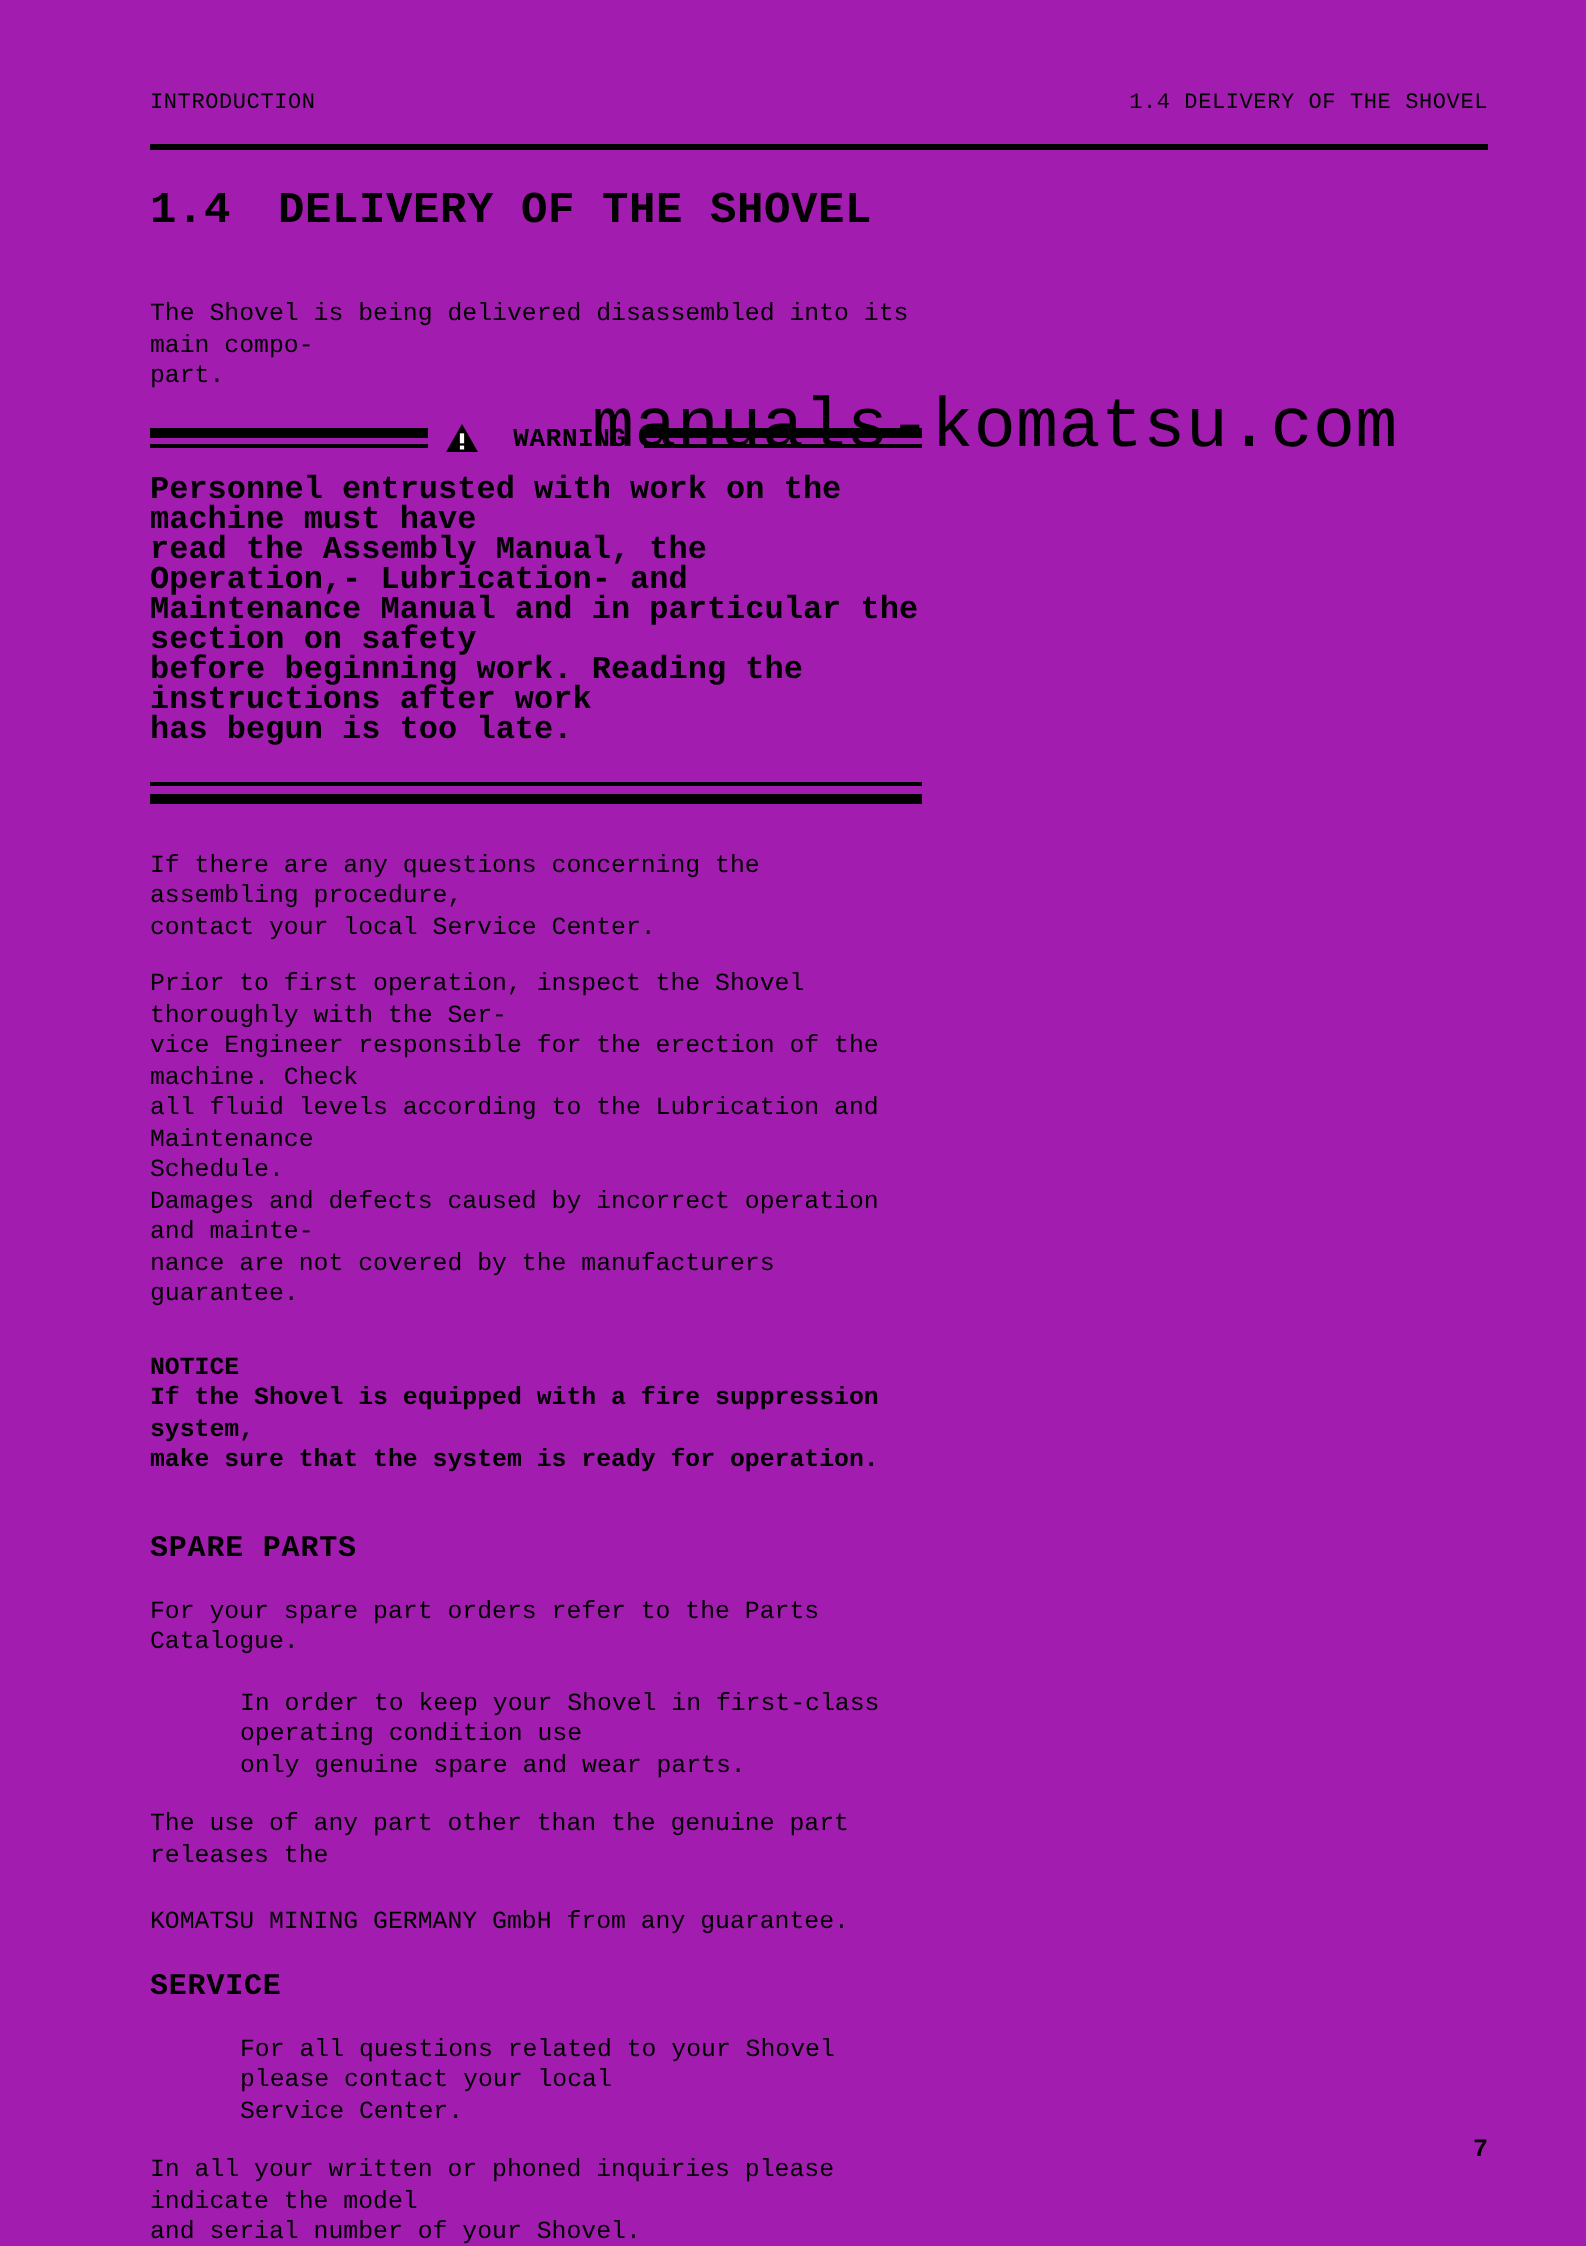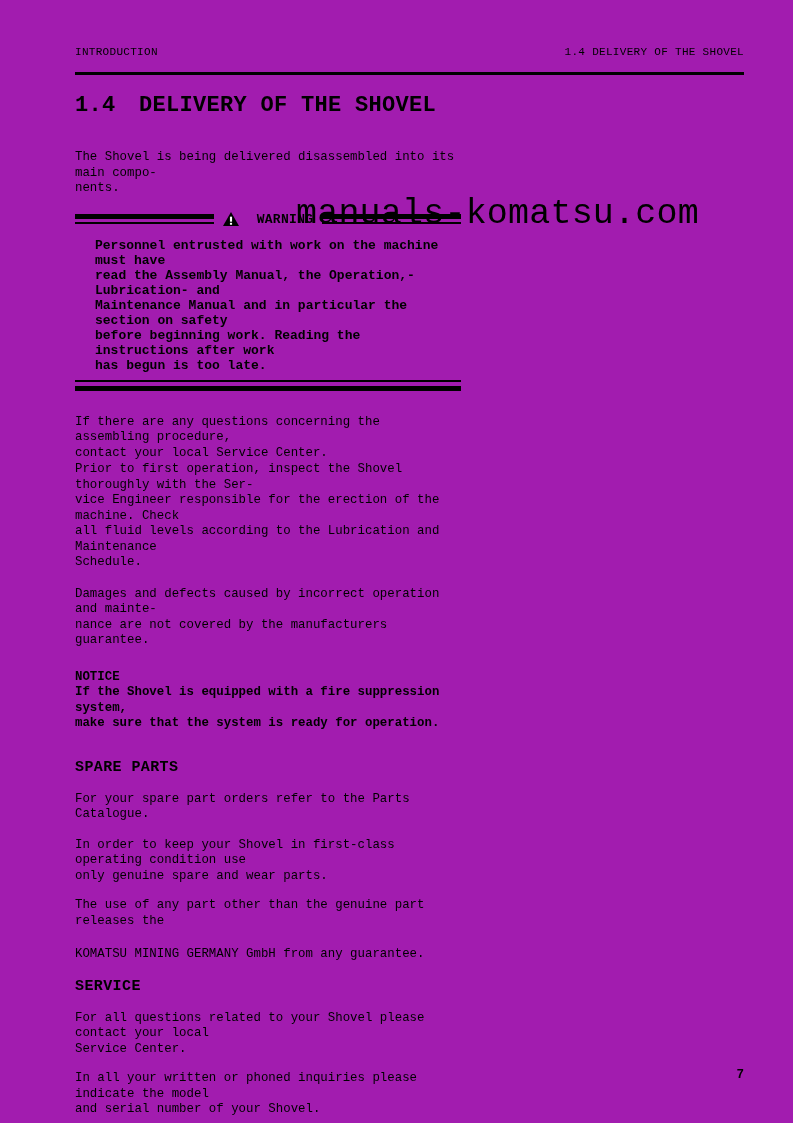--- a/index.html
+++ b/index.html
@@ -17,40 +17,39 @@
   }
   .content { position:absolute; left:75px; top:93px; width:386px; }
   h1 { font-size:22px; font-weight:bold; letter-spacing:0.3px; margin:0 0 32px 0; }
   .h1-num { display:inline-block; min-width:64px; }
   .body-text {
     font-size:12.4px; line-height:15.5px; white-space:pre-line;
     margin:0 0 15px 0;
   }
   .bold { font-weight:bold; }
   .indent { margin-left:25px; }
-  .mb13{margin-bottom:1px;} .mb16{margin-bottom:16px;} .mb14{margin-bottom:14px;}
+  .mb13{margin-bottom:13px;} .mb16{margin-bottom:0;} .mb14{margin-bottom:14px;margin-left:45px;}
   .mb18{margin-bottom:18px;} .mb20{} .mb21{margin-bottom:21px;} .mb27{margin-bottom:27px;} .mb30{margin-bottom:30px;}
   h2 { font-size:15px; font-weight:bold; letter-spacing:0.4px; margin:0 0 16px 0; }
   
   .warning-box { margin:0 0 24px 0; }
   .warn-header { display:flex; align-items:center; }
   .warn-lines { flex:1; }
   .bar-thick { height:5px; background:#000; }
   .bar-thin  { height:2px; background:#000; }
   .warn-lines .bar-thick { margin-bottom:3px; }
   .warn-footer .bar-thin { margin-bottom:4px; }
   .warn-label-wrap {
     display:flex; padding:0 9px; gap:18px;
     font-size:13px; font-weight:bold; letter-spacing:0.3px;
   }
   .warn-label-wrap svg { display:block; }
   .warn-body {
-    font-size:13px; line-height:15px; font-weight:bold; white-space:pre-line;
-    padding:11px 0 7px 0;
-    margin-left:20px;
+    font-size:16px; line-height:15px; font-weight:bold; white-space:pre-line;
+    padding:11px 0 18px 0;
   }
   .notice-block { margin-bottom:27px; }
   .notice-block .body-text { margin:0; }
   .watermark {
     position:absolute; left:296px; top:198px; z-index:3;
     font-size:35px; line-height:32px; color:#000; letter-spacing:0.2px;
     white-space:nowrap;
   }
   .page-number { position:absolute; right:49px; top:1068px; font-size:12.5px; font-weight:bold; }
 </style>
@@ -64,21 +63,21 @@
     <span>1.4 DELIVERY OF THE SHOVEL</span>
   </div>
 
   <div class="content">
 
     <h1>
       <span class="h1-num">1.4</span><span>DELIVERY OF THE SHOVEL</span>
     </h1>
 
     <p class="body-text">The Shovel is being delivered disassembled into its main compo-
-nents.</p>
+part.</p>
 
 
     <div class="warning-box">
       <div class="warn-header">
         <div class="warn-lines">
           <div class="bar-thick"></div>
             <div class="bar-thin"></div>
         </div>
         <div class="warn-label-wrap">
           <svg width="16" height="14" viewBox="0 0 24 21">

